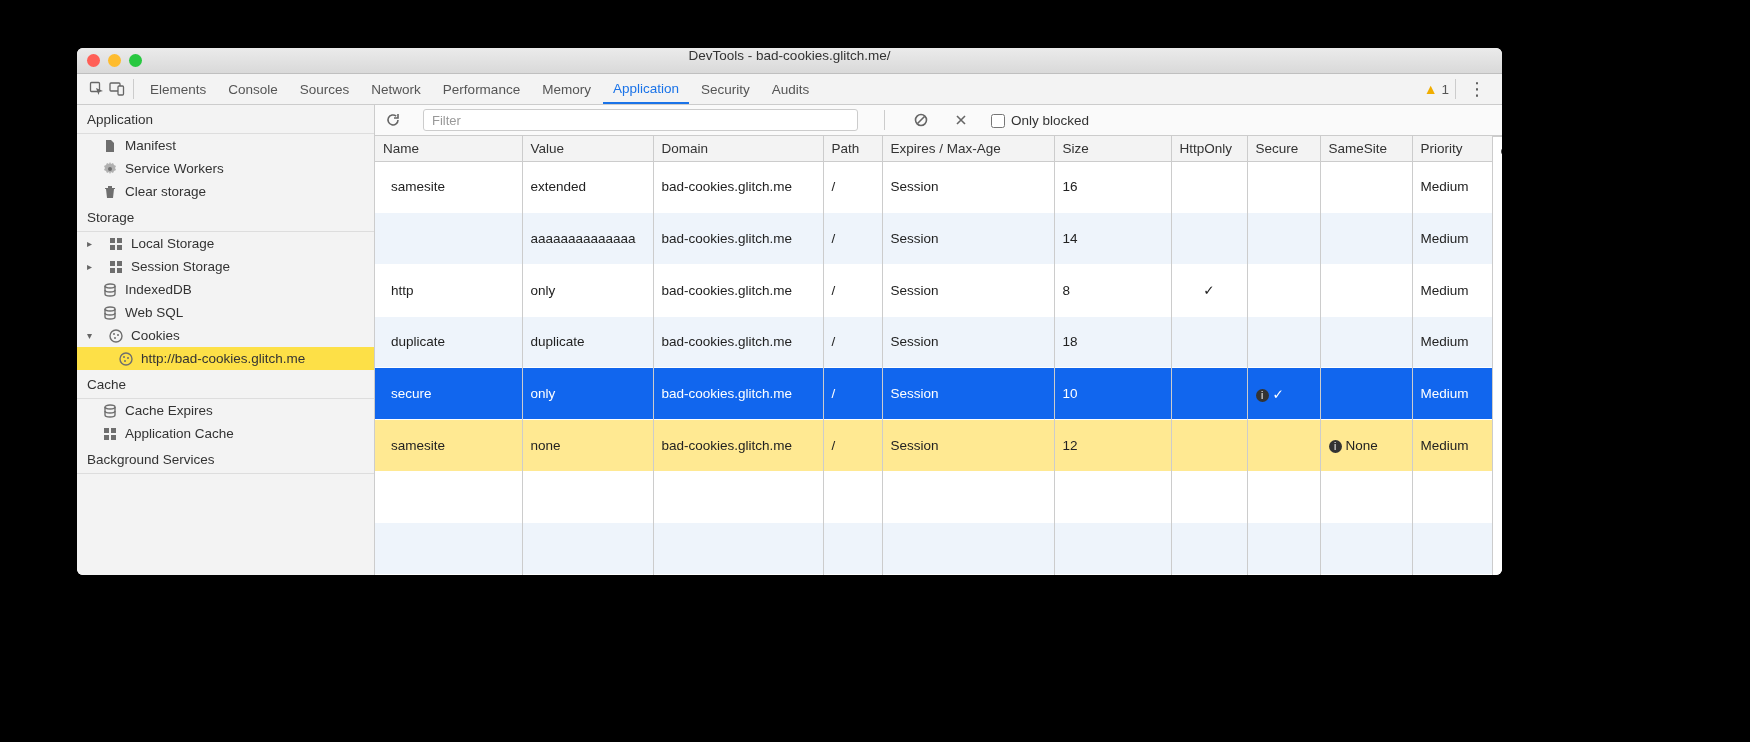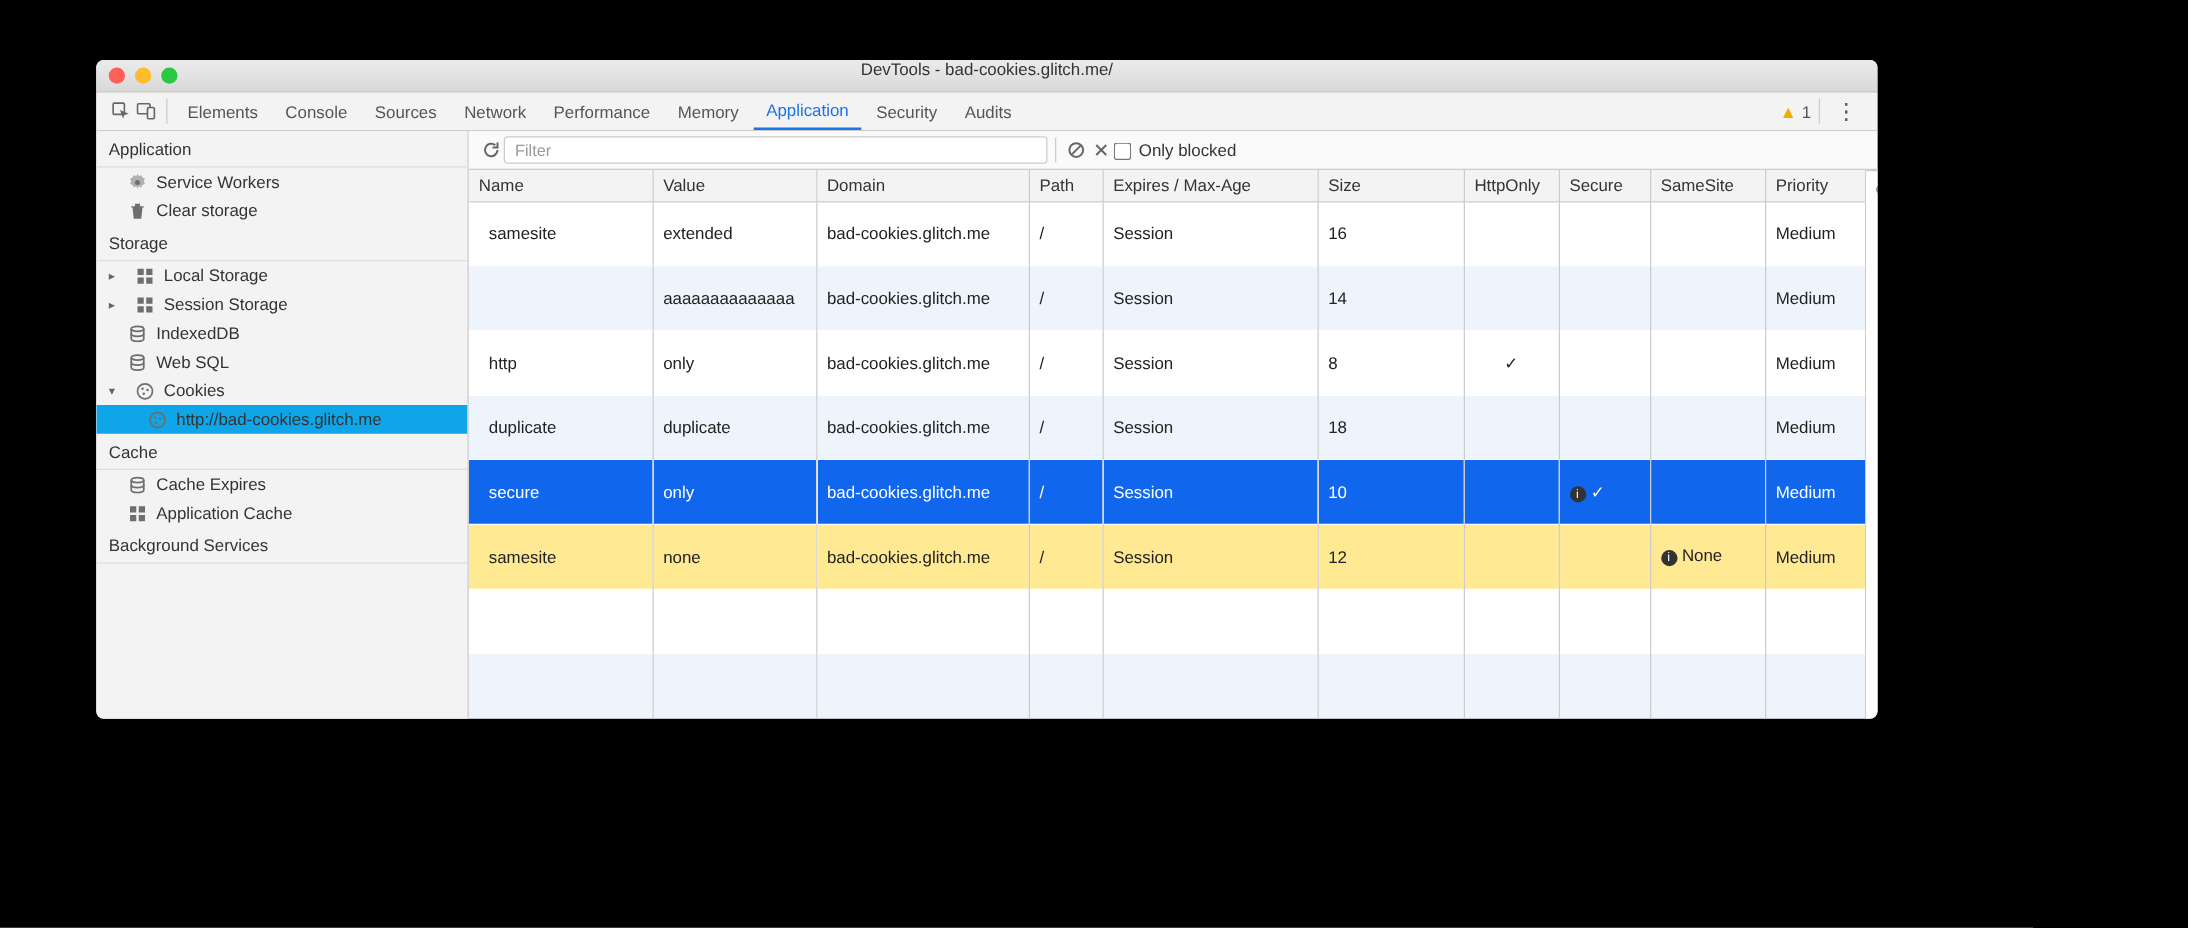--- a/index.html
+++ b/index.html
@@ -58,30 +58,30 @@
     width: 298px;
     background: #f3f3f3;
     border-right: 1px solid #ccc;
     overflow: auto;
     font-size: 13.5px;
     color: #333;
   }
   .side-heading { padding: 7px 10px 6px 10px; color: #333; border-bottom: 1px solid #ddd; }
   .side-item { display: flex; align-items: center; gap: 8px; padding: 4px 10px 4px 26px; color: #333; }
   .side-item.child { padding-left: 42px; }
-  .side-item.selected { background: #0ea5e9; }
+  .side-item.selected { background: #fde047; }
   .chev { display: inline-block; width: 10px; color: #666; font-size: 10px; margin-left: -16px; margin-right: 4px; }
   .side-ic { width: 14px; height: 14px; display: inline-flex; align-items: center; justify-content: center; color: #6e6e6e; }
   .side-ic svg { width: 14px; height: 14px; }
   
   .main { flex: 1; display: flex; flex-direction: column; min-width: 0; }
   .toolbar {
     height: 31px;
     border-bottom: 1px solid #ccc;
-    display: flex; align-items: center; padding: 0 8px; gap: 0;
+    display: flex; align-items: center; padding: 0 8px; gap: 20px;
     background: #fafafa;
   }
   .filter {
     border: 1px solid #ccc; height: 22px; width: 435px;
     padding: 0 8px; font-size: 13px; color: #333;
     border-radius: 3px;
   }
   .filter::placeholder { color: #999; }
   .toolbar .ic { color: #666; }
   .chk { display: inline-flex; align-items: flex-end; gap: 6px; color: #333; }
@@ -171,20 +171,28 @@
     <span class="kebab">⋮</span>
   </div>
 
   <div class="body">
 
     <div class="sidebar" id="sidebar-host">
         <div class="side-heading">Application</div>
         <div class="side-item">
           <span class="side-ic">
             <svg viewBox="0 0 14 14" fill="currentColor">
+              <path d="M3 1h5l3 3v9H3z"></path>
+            </svg>
+          </span>
+          <span>Manifest</span>
+        </div>
+        <div class="side-item">
+          <span class="side-ic">
+            <svg viewBox="0 0 14 14" fill="currentColor">
               <circle cx="7" cy="7" r="2"></circle>
               <path d="M7 0l1 2 2-1 1 2 2 1-1 2 1 2-2 1-1 2-2-1-1 2-1-2-2 1-1-2-2-1 1-2-1-2 2-1 1-2 2 1z" opacity=".5"></path>
             </svg>
           </span>
           <span>Service Workers</span>
         </div>
         <div class="side-item">
           <span class="side-ic">
             <svg viewBox="0 0 14 14" fill="currentColor">
               <path d="M3 4h8l-1 9H4zM2 3h10v1H2zM5 1h4v2H5z"></path>

